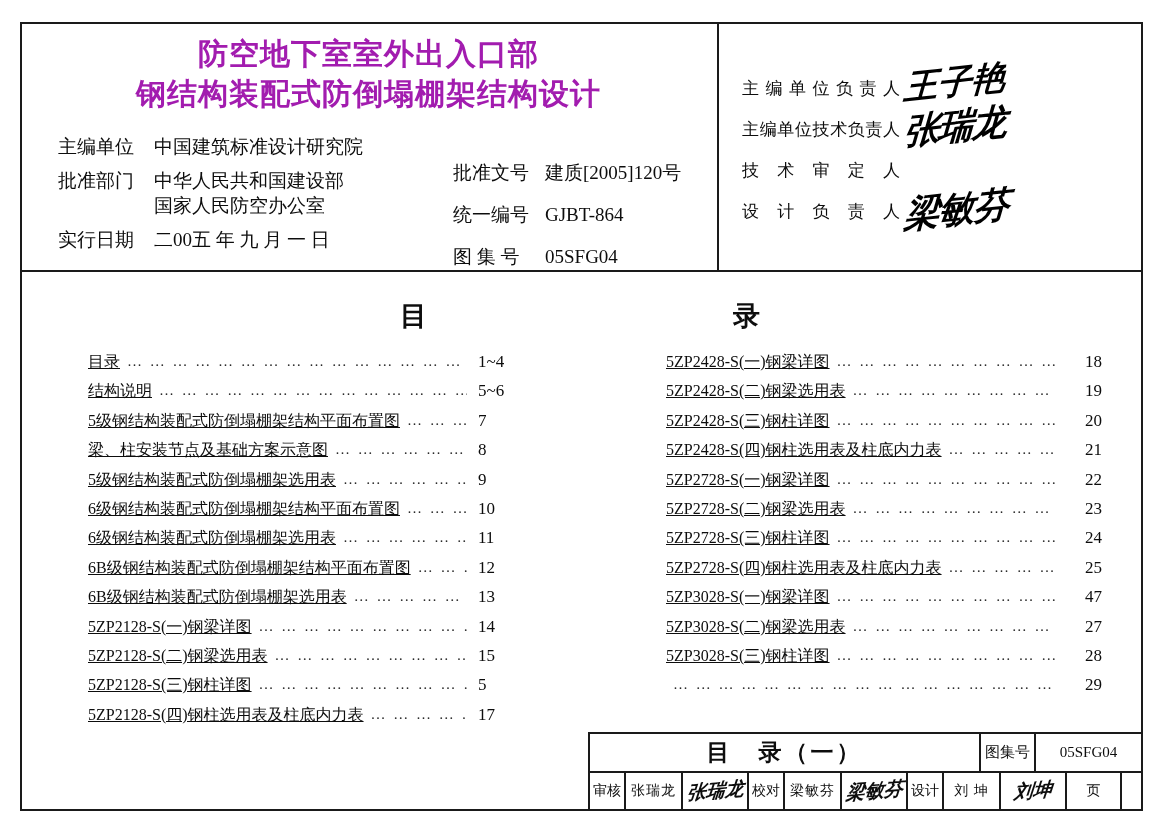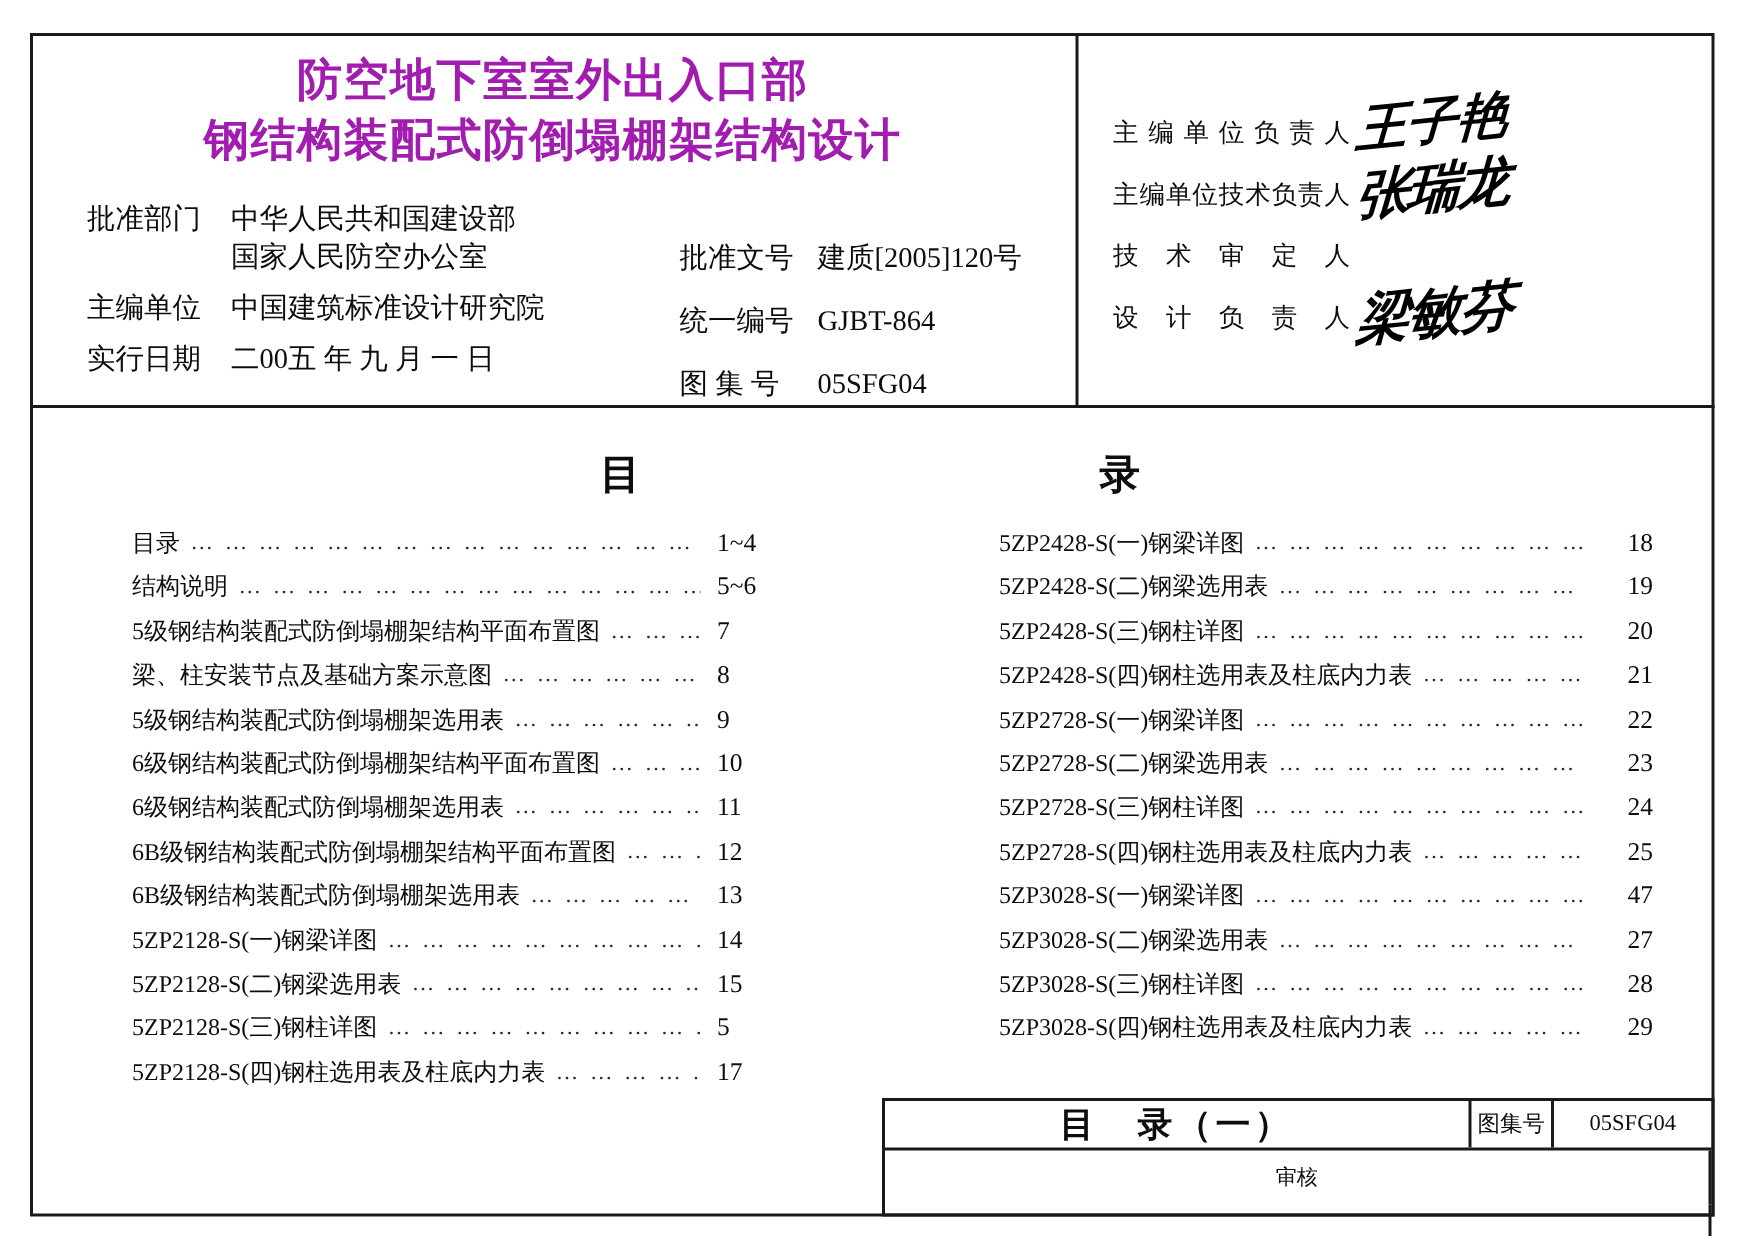--- a/index.html
+++ b/index.html
@@ -137,21 +137,21 @@
   }
   #toc-col-left  { left: 88px;  width: 430px; }
   #toc-col-right { left: 666px; width: 436px; }
 
   .toc-row {
     display: flex;
     align-items: baseline;
     height: 29.4px;
     white-space: nowrap;
   }
-  .toc-text { flex: 0 0 auto; letter-spacing: 0px; }
+  .toc-text { flex: 0 0 auto; letter-spacing: 0px; text-decoration: underline; }
   .toc-dots {
     flex: 1 1 auto;
     overflow: hidden;
     margin: 0 7px;
     letter-spacing: 2px;
     font-size: 15px;
     color: #2a2a2a;
     position: relative;
     top: -1px;
   }
@@ -175,21 +175,20 @@
     flex-direction: column;
   }
   #tb-upper {
     display: flex;
     height: 48px;
     border-bottom: 2px solid #1a1a1a;
   }
   #tb-lower {
     display: flex;
     height: 44px;
-    flex-direction: column;
   }
   #tb-sheet-title {
     flex: 1 1 auto;
     display: flex;
     align-items: center;
     justify-content: center;
     font-family: "Liberation Sans", "DejaVu Sans", sans-serif;
     font-size: 23px;
     font-weight: bold;
     letter-spacing: 3px;
@@ -234,27 +233,27 @@
 <div id="header-band">
   <div id="header-divider"></div>
 
   <div id="doc-title">
     <span class="tl1">防空地下室室外出入口部</span>
     <span class="tl2">钢结构装配式防倒塌棚架结构设计</span>
   </div>
 
   <div id="meta-left">
     <div class="meta-row">
+      <span class="meta-label">主编单位</span>
+      <span class="meta-value">中国建筑标准设计研究院</span>
+    </div>
+    <div class="meta-row">
       <span class="meta-label">批准部门</span>
       <span class="meta-value">中华人民共和国建设部
 国家人民防空办公室</span>
-    </div>
-    <div class="meta-row">
-      <span class="meta-label">主编单位</span>
-      <span class="meta-value">中国建筑标准设计研究院</span>
     </div>
     <div class="meta-row">
       <span class="meta-label">实行日期</span>
       <span class="meta-value">二00五 年 九 月 一 日</span>
     </div>
   </div>
 
   <div id="meta-right">
     <div class="meta-row">
       <span class="meta-label">批准文号</span>
@@ -412,21 +411,20 @@
       <span class="toc-text">5ZP3028-S(二)钢梁选用表</span>
       <span class="toc-dots">… … … … … … … … … … … … … … … … … … … … … … … … … … … … … … … …</span>
       <span class="toc-page">27</span>
     </div>
     <div class="toc-row">
       <span class="toc-text">5ZP3028-S(三)钢柱详图</span>
       <span class="toc-dots">… … … … … … … … … … … … … … … … … … … … … … … … … … … … … … … …</span>
       <span class="toc-page">28</span>
     </div>
     <div class="toc-row">
-      <span class="toc-text">5ZP3028-S(四)钢柱选用表及柱底内力表</span>
       <span class="toc-dots">… … … … … … … … … … … … … … … … … … … … … … … … … … … … … … … …</span>
       <span class="toc-page">29</span>
     </div>
   </div>
 
 <div id="title-block">
   <div id="tb-upper">
     <div id="tb-sheet-title">
       <span>目</span>
       <span class="sp"></span>

